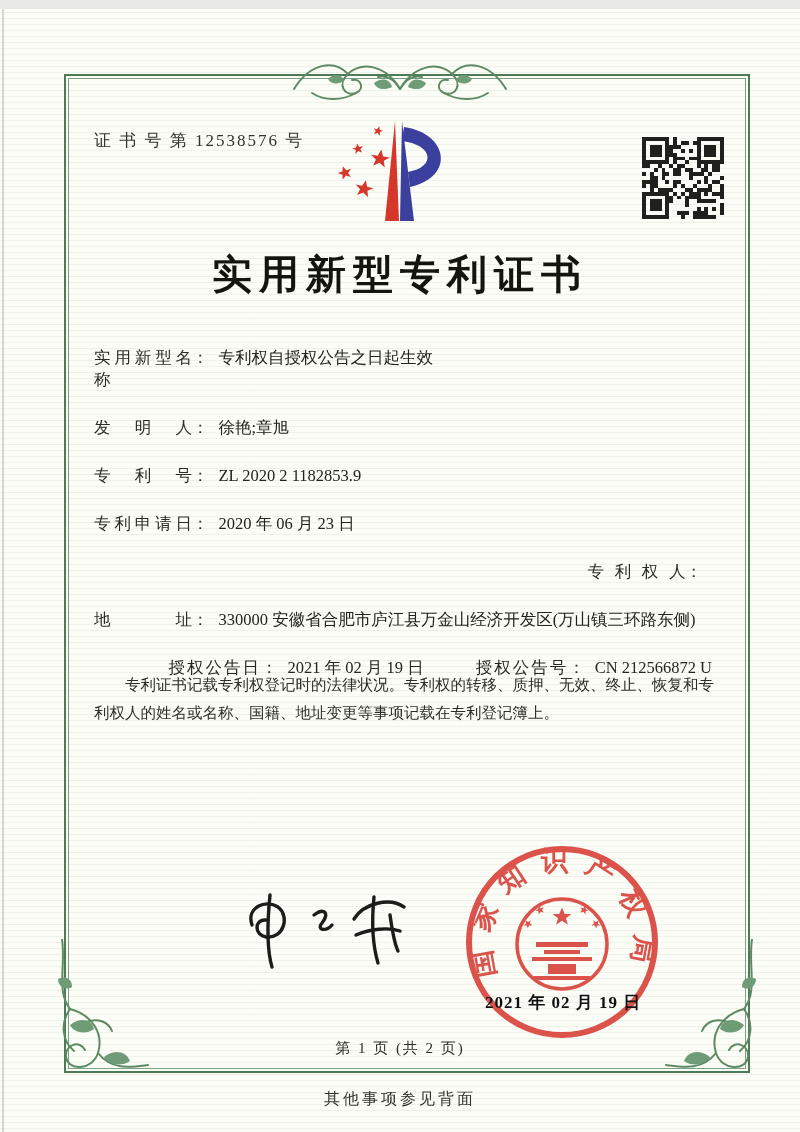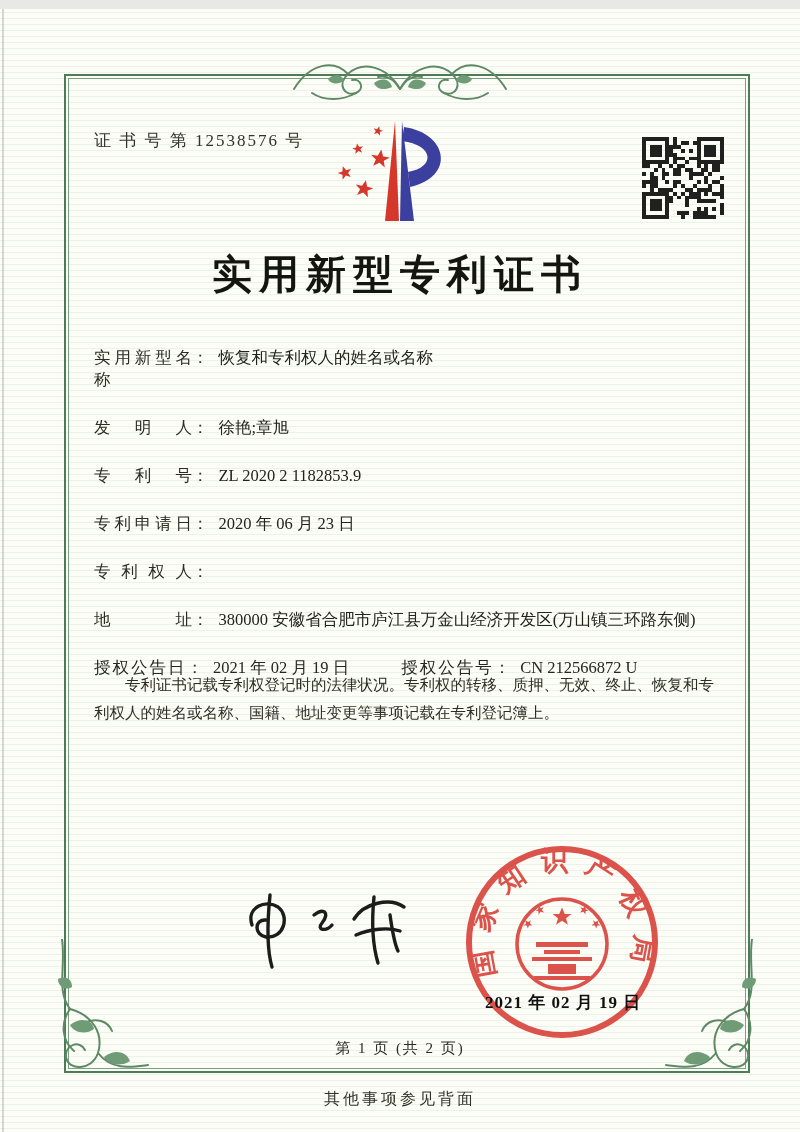--- a/index.html
+++ b/index.html
@@ -24,21 +24,21 @@
   
   .cert-no{position:absolute;left:94px;top:120px;font-size:17px;letter-spacing:2px;color:#33332b;}
   .logo{position:absolute;left:332px;top:108px;}
   .qr{position:absolute;left:642px;top:128px;width:82px;height:82px;
       display:grid;grid-template-rows:repeat(21,1fr);grid-template-columns:repeat(21,1fr);}
   .qr div{background:var(--qr_dark,#20201e);}
   .title{position:absolute;left:0;right:0;top:238px;text-align:center;
     font-size:40px;font-weight:bold;letter-spacing:7px;color:#151510;}
   
   .fields{position:absolute;left:94px;top:338px;width:618px;font-size:16.5px;line-height:22px;}
-  .frow{display:flex;margin-bottom:26px;}
+  .frow{display:flex;margin-bottom:26px;justify-content:flex-end;}
   .flabel{width:98px;text-align:justify;text-align-last:justify;flex:none;color:#2c2c24;}
   .fcolon{flex:none;margin-right:10px;color:#2c2c24;}
   .fvalue{flex:1;color:#23231c;}
   .grant-row{display:flex;margin-bottom:0;}
   .grant-left{display:flex;}
   .grant-right{display:flex;margin-left:52px;}
   .glabel{letter-spacing:2px;}
   
   .body-text{position:absolute;left:94px;top:662px;width:620px;font-size:15.5px;
     line-height:27.5px;text-align:justify;color:#2e2e25;}
@@ -363,21 +363,21 @@
       <div style="grid-area: 21 / 18;"></div>
       <div style="grid-area: 21 / 19;"></div>
     </div>
 
   <div class="title">实用新型专利证书</div>
 
   <div class="fields">
     <div class="frow">
       <span class="flabel">实用新型名称</span>
         <span class="fcolon">：</span>
-      <span class="fvalue">恢复和专利权人的姓名或名称</span>
+      <span class="fvalue">专利权自授权公告之日起生效</span>
     </div>
     <div class="frow">
       <span class="flabel">发明人</span>
         <span class="fcolon">：</span>
       <span class="fvalue">徐艳;章旭</span>
     </div>
     <div class="frow">
       <span class="flabel">专利号</span>
         <span class="fcolon">：</span>
       <span class="fvalue">ZL 2020 2 1182853.9</span>
@@ -387,21 +387,21 @@
         <span class="fcolon">：</span>
       <span class="fvalue">2020 年 06 月 23 日</span>
     </div>
     <div class="frow">
       <span class="flabel">专利权人</span>
         <span class="fcolon">：</span>
     </div>
     <div class="frow">
       <span class="flabel">地址</span>
         <span class="fcolon">：</span>
-      <span class="fvalue">380000 安徽省合肥市庐江县万金山经济开发区(万山镇三环路东侧)</span>
+      <span class="fvalue">330000 安徽省合肥市庐江县万金山经济开发区(万山镇三环路东侧)</span>
     </div>
     <div class="frow grant-row">
       <span class="grant-left">
         <span class="glabel">授权公告日</span>
           <span class="fcolon">：</span>
         <span>2021 年 02 月 19 日</span>
       </span>
       <span class="grant-right">
         <span class="glabel">授权公告号</span>
           <span class="fcolon">：</span>

